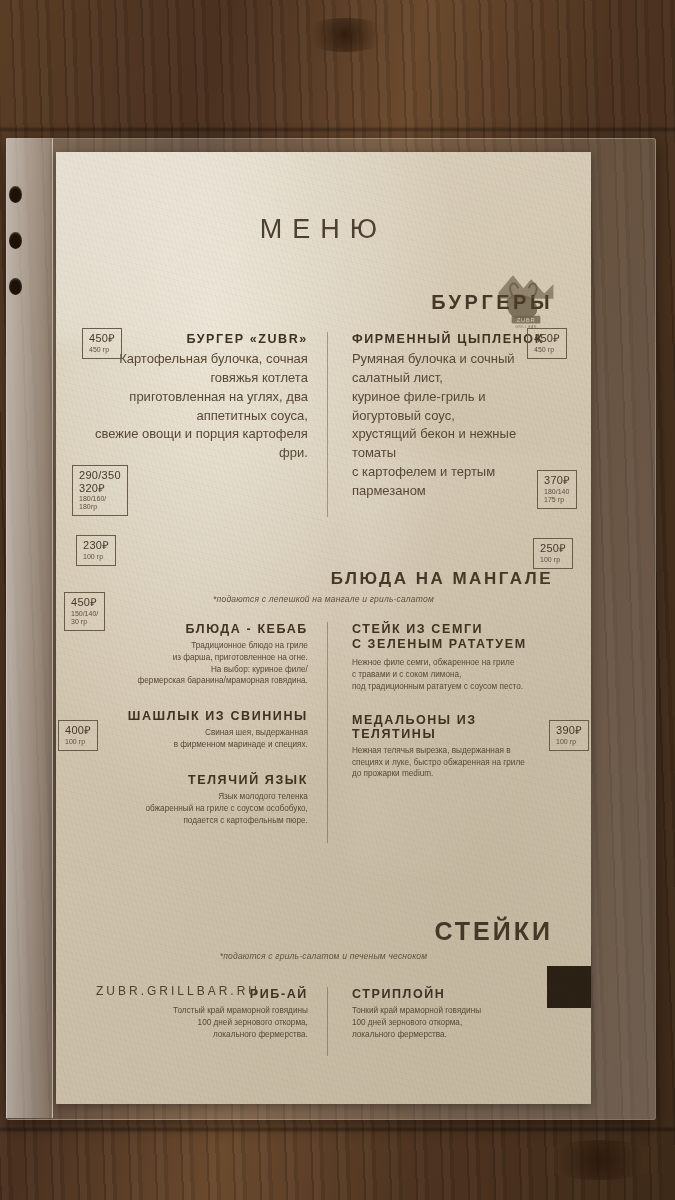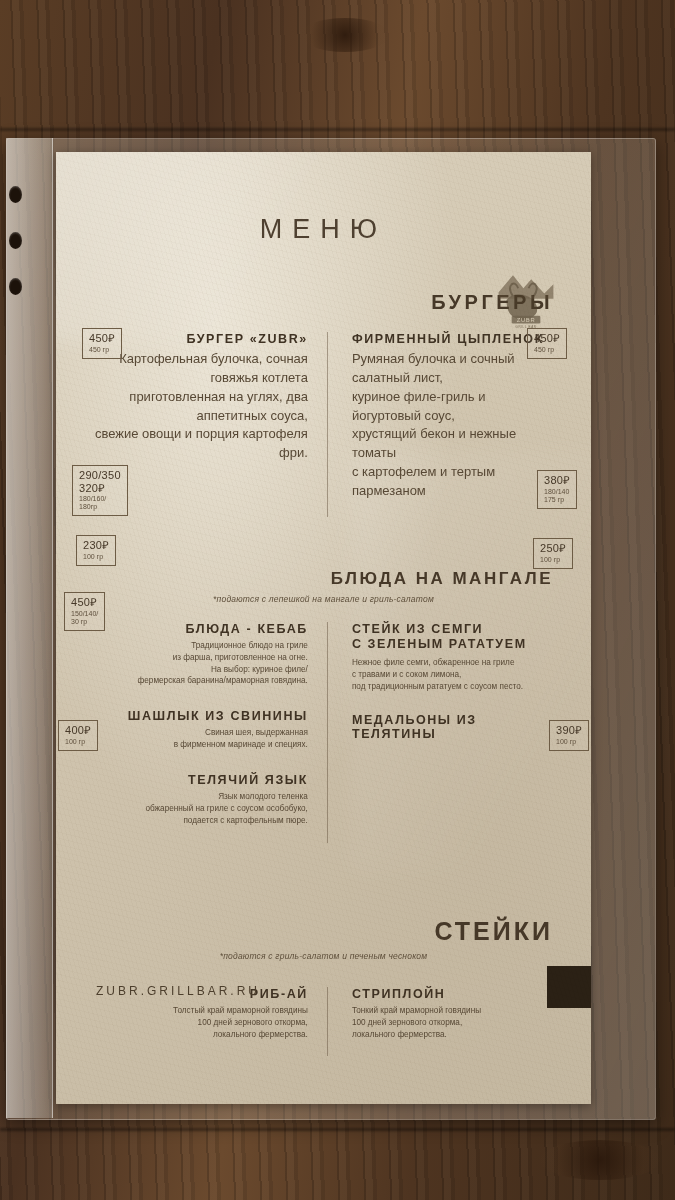--- a/index.html
+++ b/index.html
@@ -304,20 +304,23 @@
         <div class="col col-right">
           <div class="dish">
             <div class="dish-name dish-name-2l" style="white-space:pre-line;">СТЕЙК ИЗ СЕМГИ
 С ЗЕЛЕНЫМ РАТАТУЕМ</div>
             <div class="dish-desc">Нежное филе семги, обжаренное на гриле
 с травами и с соком лимона,
 под традиционным рататуем с соусом песто.</div>
           </div>
           <div class="dish" style="margin-top:20px;">
             <div class="dish-name">МЕДАЛЬОНЫ ИЗ ТЕЛЯТИНЫ</div>
+            <div class="dish-desc">Нежная телячья вырезка, выдержанная в
+специях и луке, быстро обжаренная на гриле
+до прожарки medium.</div>
           </div>
         </div>
       </div>
 
       <div class="section-title sec-steaks">СТЕЙКИ</div>
       <div class="section-note">*подаются с гриль-салатом и печеным чесноком</div>
 
       <div class="cols" style="margin-top:26px;">
         <div class="col col-left">
           <div class="dish">
@@ -349,21 +352,21 @@
       <div class="weight">450 гр</div>
     </div>
 
     <div class="price-box" style="left:16px; top:313px;">
       <div class="amount">290/350
 320₽</div>
       <div class="weight">180/160/
 180гр</div>
     </div>
     <div class="price-box" style="right:14px; top:318px;">
-      <div class="amount">380₽</div>
+      <div class="amount">370₽</div>
       <div class="weight">180/140
 175 гр</div>
     </div>
 
     <div class="price-box" style="left:20px; top:383px;">
       <div class="amount">230₽</div>
       <div class="weight">100 гр</div>
     </div>
     <div class="price-box" style="right:18px; top:386px;">
       <div class="amount">250₽</div>

